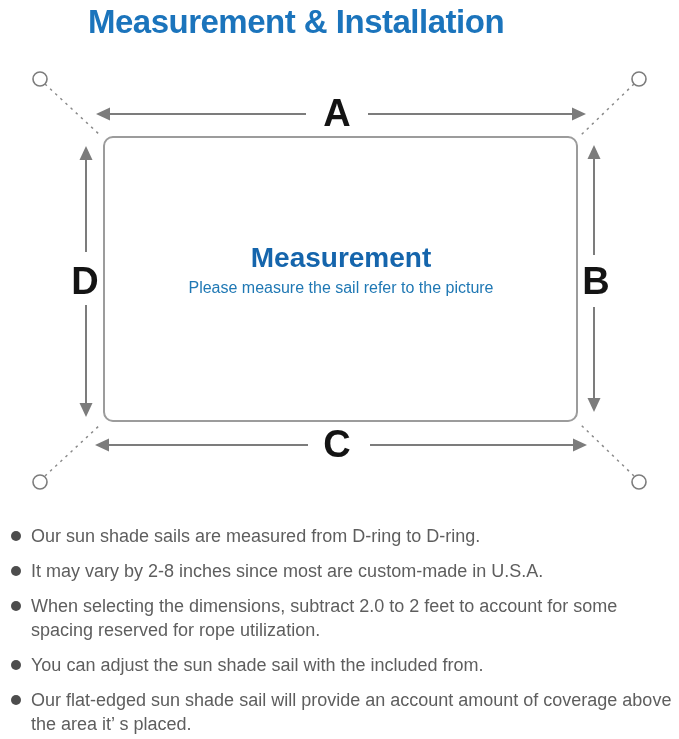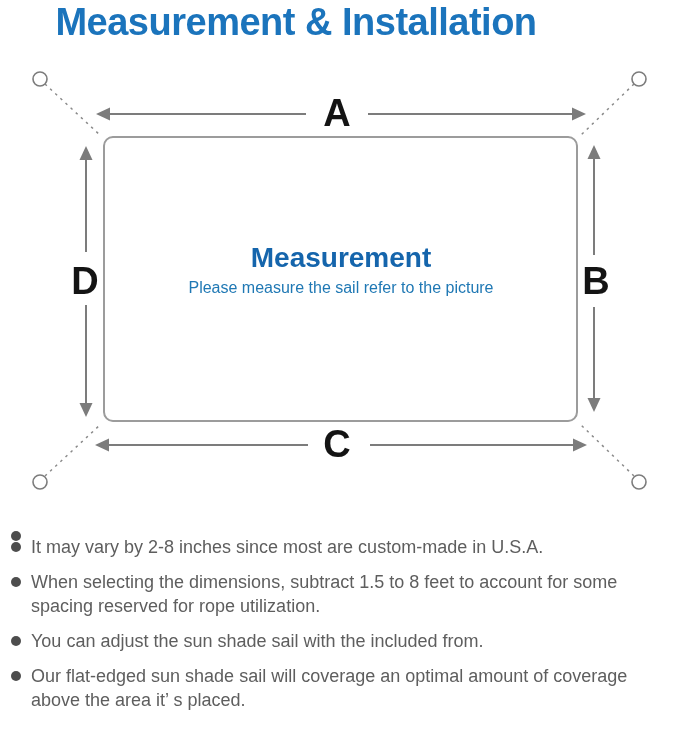--- a/index.html
+++ b/index.html
@@ -12,21 +12,21 @@
     --text-gray:#5e5e5e;
   }
   *{box-sizing:border-box;margin:0;padding:0;}
   html,body{background:#ffffff;}
   body{
     width:679px;height:739px;position:relative;overflow:hidden;
     font-family:"Liberation Sans","DejaVu Sans",sans-serif;
   }
   .page-title{
     position:absolute;top:0;left:0;width:592px;text-align:center;
-    font-size:38px;line-height:44px;font-weight:bold;letter-spacing:-0.5px;
+    font-size:33px;line-height:44px;font-weight:bold;letter-spacing:-0.5px;
     color:var(--title-blue);
   }
   .diagram-svg{position:absolute;top:55px;left:0;}
   .sail-rect{fill:#ffffff;stroke:var(--rect-gray);stroke-width:2;}
   .guy-line{stroke:#8a8a8a;stroke-width:1.5;stroke-dasharray:2.5,4.5;fill:none;}
   .anchor-ring{fill:#ffffff;stroke:var(--diagram-gray);stroke-width:1.6;}
   .corner-ring{fill:#ffffff;stroke:var(--diagram-gray);stroke-width:1.6;}
   .arrow-line{stroke:var(--diagram-gray);stroke-width:2;fill:none;}
   .arrow-head{fill:var(--diagram-gray);stroke:none;}
   .dim-label{
@@ -105,30 +105,31 @@
   <polygon class="arrow-head" points="594,357 587.5,343 600.5,343"></polygon>
   <text class="dim-label" x="596" y="239">B</text>
 
   <text class="center-heading" x="341" y="212">Measurement</text>
   <text class="center-sub" x="341" y="238">Please measure the sail refer to the picture</text>
 </svg>
 
 <ul class="notes">
   <li>
     <span class="bullet-dot"></span>
+    <span>Our sun shade sails are measured from D-ring to D-ring.</span>
   </li>
   <li>
     <span class="bullet-dot"></span>
     <span>It may vary by 2-8 inches since most are custom-made in U.S.A.</span>
   </li>
   <li>
     <span class="bullet-dot"></span>
-    <span>When selecting the dimensions, subtract 1.5 to 8 feet to account for some spacing reserved for rope utilization.</span>
+    <span>When selecting the dimensions, subtract 2.0 to 2 feet to account for some spacing reserved for rope utilization.</span>
   </li>
   <li>
     <span class="bullet-dot"></span>
     <span>You can adjust the sun shade sail with the included from.</span>
   </li>
   <li>
     <span class="bullet-dot"></span>
-    <span>Our flat-edged sun shade sail will coverage an optimal amount of coverage above the area it’ s placed.</span>
+    <span>Our flat-edged sun shade sail will provide an account amount of coverage above the area it’ s placed.</span>
   </li>
 </ul>
 
 </body></html>

